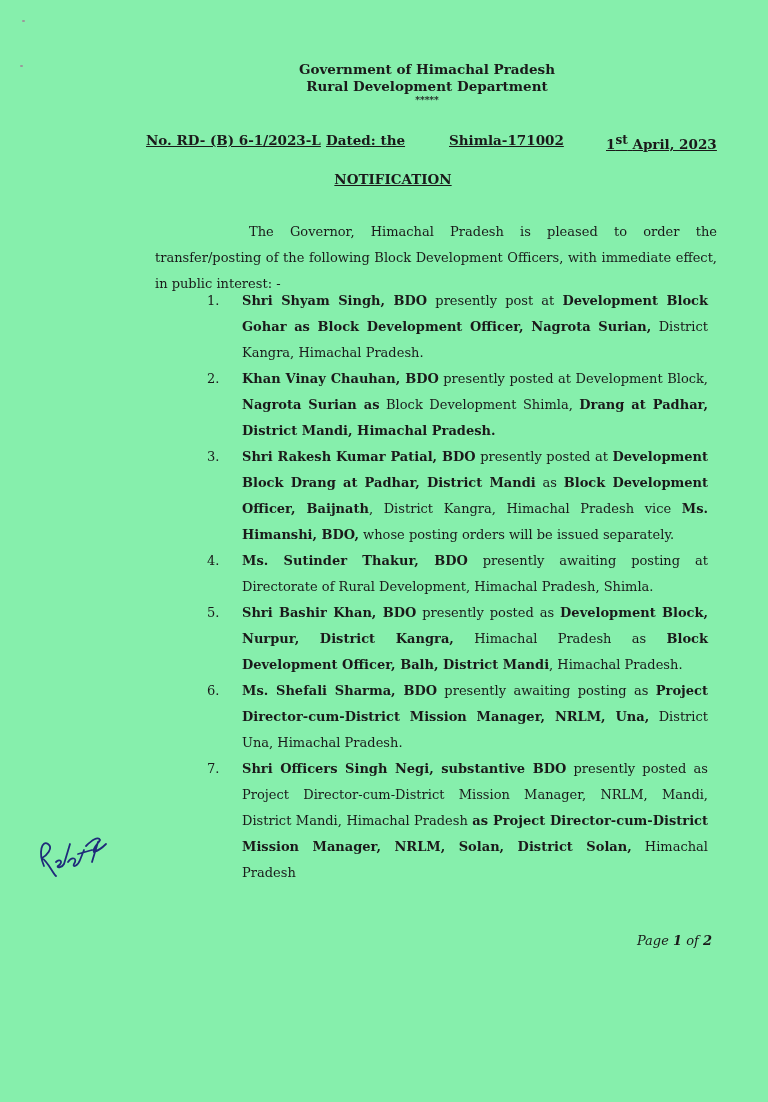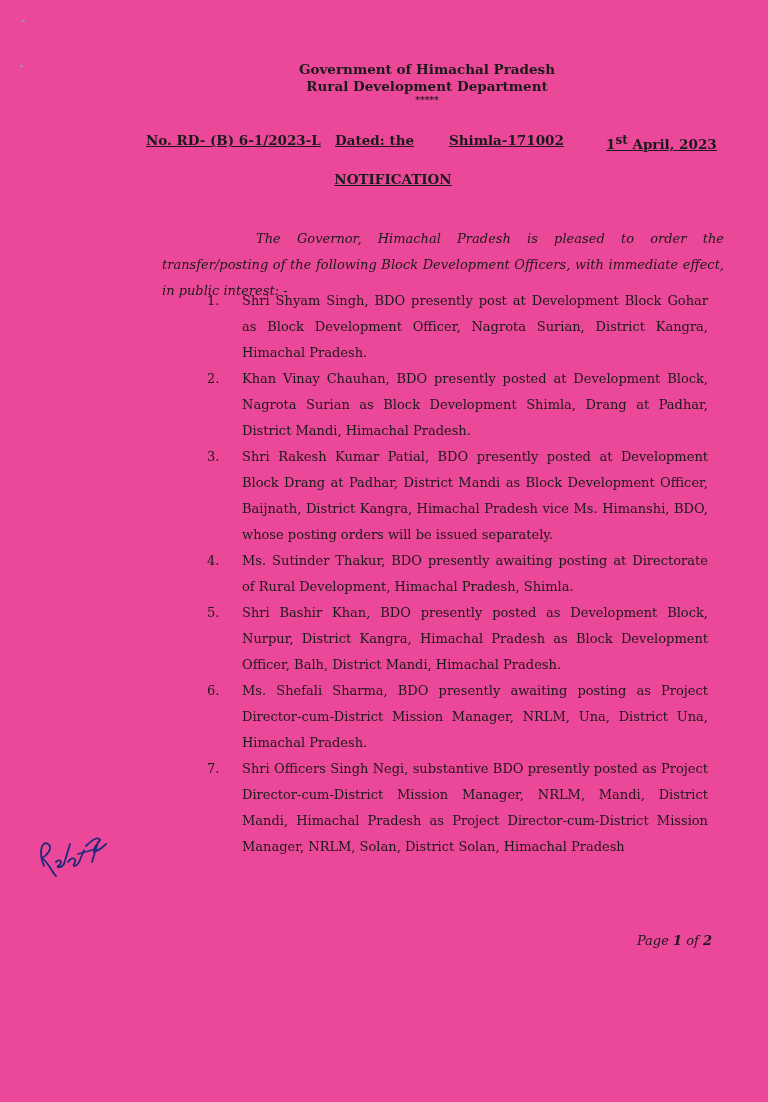--- a/index.html
+++ b/index.html
@@ -12,21 +12,21 @@
       height: 1102px;
       position: relative;
       overflow: hidden;
       font-family: "DejaVu Serif", "Liberation Serif", serif;
       color: #1a1a1a;
     }
     .page {
       position: absolute;
       left: 0; top: 0;
       width: 768px; height: 1102px;
-      background: #ec4899;
+      background: #86efac;
     }
     .speck {
       position: absolute;
       width: 3px; height: 2px;
       background: #9a9a9a;
       border-radius: 1px;
     }
     .header {
       position: absolute;
       top: 61px;
@@ -85,21 +85,21 @@
       font-size: 13px;
       line-height: 26px;
       text-align: justify;
       margin-bottom: 0px;
     }
     .item .num {
       position: absolute;
       left: 2px;
       top: 0;
     }
-    .item b { font-weight: normal; }
+    .item b { font-weight: bold; }
     .footer {
       position: absolute;
       top: 933px;
       right: 56px;
       font-size: 13px;
       font-style: italic;
     }
     .footer b { font-weight: bold; }
     .signature {
       position: absolute;
@@ -118,28 +118,28 @@
   <div class="speck" style="left:20px;top:65px;"></div>
 
   <div class="header">
     <span class="line">Government of Himachal Pradesh</span>
     <span class="line">Rural Development Department</span>
     <span class="line stars">*****</span>
   </div>
 
   <div class="refline">
     <span style="left:0;">No. RD- (B) 6-1/2023-L</span>
-    <span style="left:189px;">Dated: the</span>
+    <span style="left:180px;">Dated: the</span>
     <span style="left:303px;">Shimla-171002</span>
     <span style="left:460px;"><span style="position:static">1</span><sup>st</sup> <span style="position:static">April, 2023</span></span>
   </div>
 
   <div class="notif-title">NOTIFICATION</div>
 
-  <p class="intro" style="margin:16px;font-style:italic;">The Governor, Himachal Pradesh is pleased to order the transfer/posting of the following Block Development Officers, with immediate effect, in public interest: -</p>
+  <p class="intro" style="margin:9px;">The Governor, Himachal Pradesh is pleased to order the transfer/posting of the following Block Development Officers, with immediate effect, in public interest: -</p>
 
   <ol class="list" id="order-list">
       <li class="item"><span class="num">1.</span><b>Shri Shyam Singh, BDO</b><span> presently post at </span><b>Development Block Gohar as Block Development Officer, Nagrota Surian,</b><span> District Kangra, Himachal Pradesh.</span></li>
       <li class="item"><span class="num">2.</span><b>Khan Vinay Chauhan, BDO</b><span> presently posted at Development Block, </span><b>Nagrota Surian as</b><span> Block Development Shimla, </span><b>Drang at Padhar, District Mandi, Himachal Pradesh.</b></li>
       <li class="item"><span class="num">3.</span><b>Shri Rakesh Kumar Patial, BDO</b><span> presently posted at </span><b>Development Block Drang at Padhar, District Mandi</b><span> as </span><b>Block Development Officer, Baijnath</b><span>, District Kangra, Himachal Pradesh vice </span><b>Ms. Himanshi, BDO,</b><span> whose posting orders will be issued separately.</span></li>
       <li class="item"><span class="num">4.</span><b>Ms. Sutinder Thakur, BDO</b><span> presently awaiting posting at Directorate of Rural Development, Himachal Pradesh, Shimla.</span></li>
       <li class="item"><span class="num">5.</span><b>Shri Bashir Khan, BDO</b><span> presently posted as </span><b>Development Block, Nurpur, District Kangra,</b><span> Himachal Pradesh as </span><b>Block Development Officer, Balh, District Mandi</b><span>, Himachal Pradesh.</span></li>
       <li class="item"><span class="num">6.</span><b>Ms. Shefali Sharma, BDO</b><span> presently awaiting posting as </span><b>Project Director-cum-District Mission Manager, NRLM, Una,</b><span> District Una, Himachal Pradesh.</span></li>
       <li class="item"><span class="num">7.</span><b>Shri Officers Singh Negi, substantive BDO</b><span> presently posted as Project Director-cum-District Mission Manager, NRLM, Mandi, District Mandi, Himachal Pradesh </span><b>as Project Director-cum-District Mission Manager, NRLM, Solan, District Solan,</b><span> Himachal Pradesh</span></li>
     </ol>

